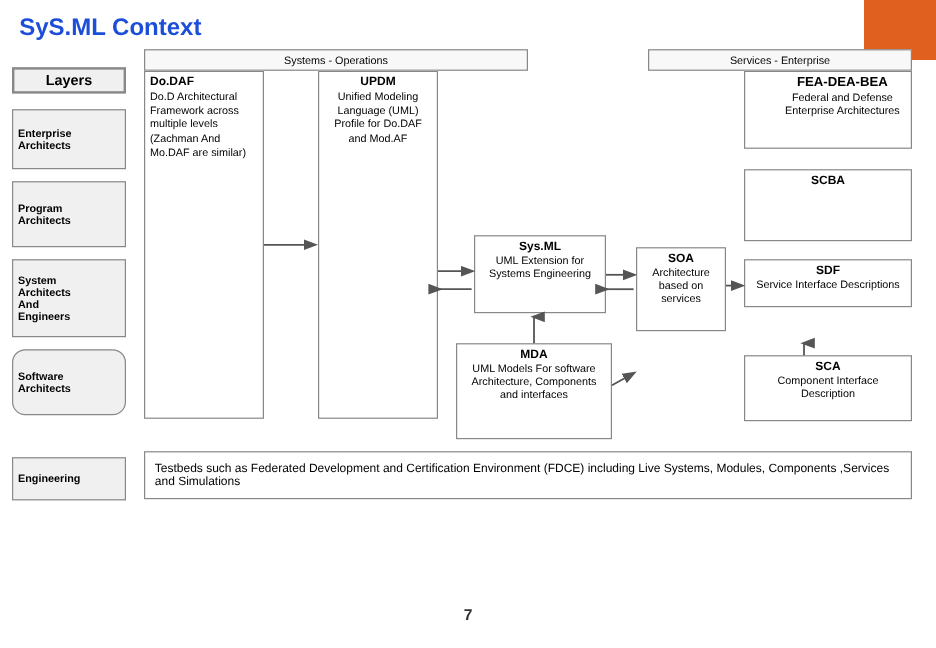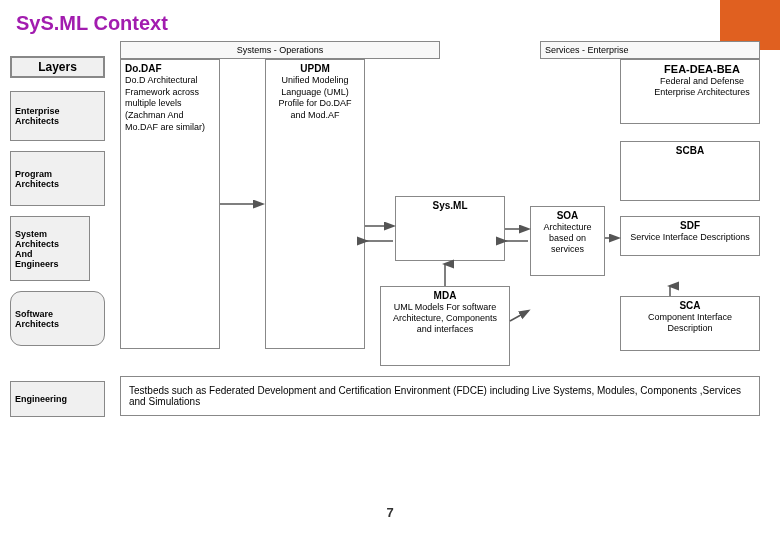--- a/index.html
+++ b/index.html
@@ -9,21 +9,21 @@
       font-family: Arial, sans-serif;
       background: #fff;
       font-size: 11px;
       overflow: hidden;
       position: relative;
     }
 
     .title {
       font-size: 20px;
       font-weight: bold;
-      color: #a21caf;
+      color: #1d4ed8;
       padding: 12px 16px 6px;
     }
 
     .orange-rect {
       position: absolute;
       top: 0;
       right: 0;
       width: 60px;
       height: 50px;
       background: #e06020;
@@ -84,56 +84,57 @@
 
 <div class="orange-rect"></div>
 
 <div class="title">SyS.ML Context</div>
 
 <div class="diagram">
 
   <div class="abs-box" style="left:110px; top:0; width:320px; text-align:center; background:#f8f8f8;">
     <span>Systems - Operations</span>
   </div>
-  <div class="abs-box" style="left:530px; top:0; width:220px; text-align:left; background:#f8f8f8;">
+  <div class="abs-box" style="left:530px; top:0; width:220px; text-align:center; background:#f8f8f8;">
     <span>Services - Enterprise</span>
   </div>
 
   <div class="layers-header-abs" style="left:0; top:15px; width:95px;">
     <span>Layers</span>
   </div>
 
   <div class="abs-box" style="left:0; top:50px; width:95px; height:50px; background:#f0f0f0; display:flex; align-items:center; font-weight:bold; font-size:9px;">
     Enterprise<br>Architects
   </div>
 
   <div class="abs-box" style="left:0; top:110px; width:95px; height:55px; background:#f0f0f0; display:flex; align-items:center; font-weight:bold; font-size:9px;">
     Program<br>Architects
   </div>
 
-  <div class="abs-box" style="left:0; top:175px; width:80px; height:65px; background:#f0f0f0; display:flex; align-items:center; font-weight:bold; font-size:9px;">
+  <div class="abs-box" style="left:0; top:175px; width:95px; height:65px; background:#f0f0f0; display:flex; align-items:center; font-weight:bold; font-size:9px;">
     System<br>Architects<br>And<br>Engineers
   </div>
 
   <div class="abs-box" style="left:0; top:250px; width:95px; height:55px; background:#f0f0f0; display:flex; align-items:center; font-weight:bold; font-size:9px;border-radius:11px;">
     Software<br>Architects
   </div>
 
   <div class="abs-box" style="left:110px; top:18px; width:100px; height:290px; font-size:9px;">
     <span class="bt">Do.DAF</span>
     <span style="font-size:9px; line-height:1.3;">Do.D Architectural Framework across multiple levels (Zachman And Mo.DAF are similar)</span>
   </div>
 
   <div class="abs-box" style="left:255px; top:18px; width:100px; height:290px; font-size:9px; text-align:center;">
     <span class="bt">UPDM</span>
     <span style="font-size:9px; line-height:1.3;">Unified Modeling Language (UML) Profile for Do.DAF and Mod.AF</span>
   </div>
 
   <div class="abs-box" style="left:385px; top:155px; width:110px; height:65px; text-align:center;">
     <span class="bt">Sys.ML</span>
+    <span style="font-size:9px; line-height:1.2;">UML Extension for Systems Engineering</span>
   </div>
 
   <div class="abs-box" style="left:370px; top:245px; width:130px; height:80px; text-align:center;">
     <span class="bt">MDA</span>
     <span style="font-size:9px; line-height:1.2;">UML Models For software Architecture, Components and interfaces</span>
   </div>
 
   <div class="abs-box" style="left:520px; top:165px; width:75px; height:70px; text-align:center;">
     <span class="bt">SOA</span>
     <span style="font-size:9px; line-height:1.2;">Architecture based on services</span>

